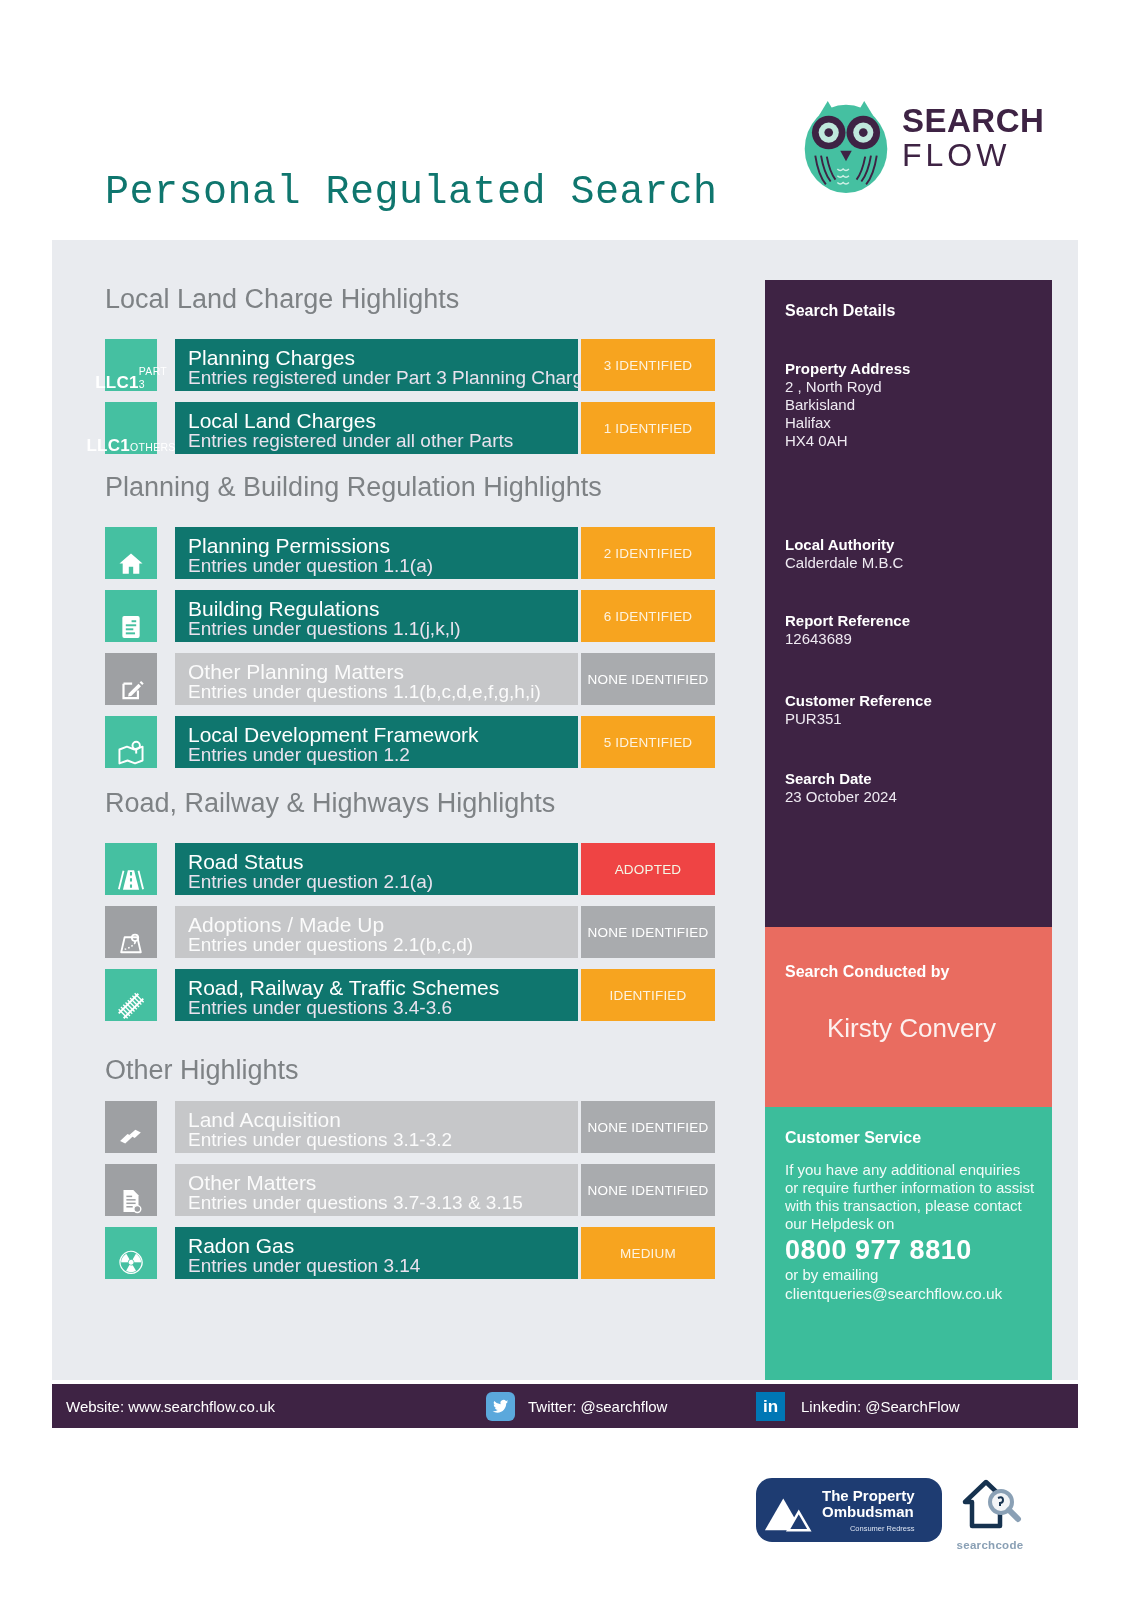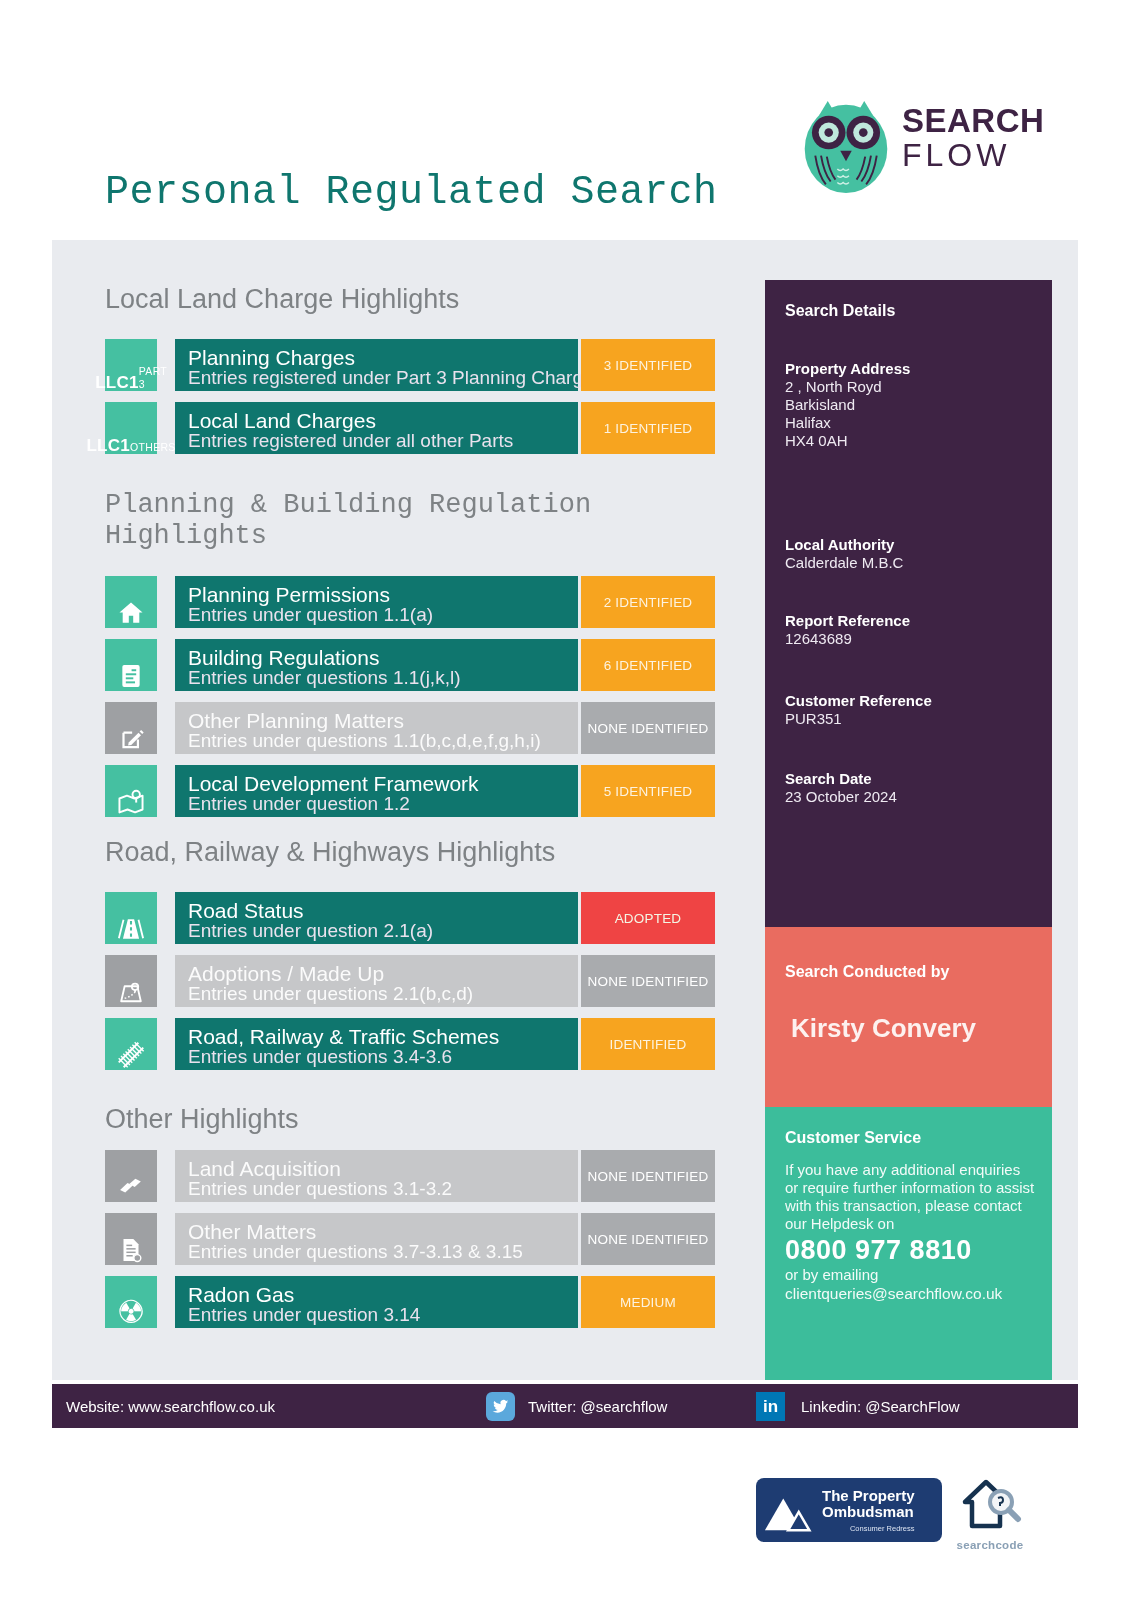--- a/index.html
+++ b/index.html
@@ -18,21 +18,21 @@
   .logo { position:absolute; left:798px; top:96px; display:flex; align-items:flex-start; }
   .logo svg { width:96px; height:100px; }
   .logo-text { margin-left:8px; margin-top:8px; line-height:1; }
   .logo-search { display:block; font-size:33px; font-weight:800; color:#3E2344; letter-spacing:0.5px; }
   .logo-flow { display:block; font-size:32px; font-weight:400; color:#3E2344; letter-spacing:4px; margin-top:2px; }
   
   .panel { position:absolute; left:52px; top:240px; width:1026px; height:1140px; background:#E9EBEF; }
   .left-col { position:absolute; left:53px; top:0; width:610px; }
   .section-heading { font-size:27px; line-height:31px; font-weight:400; color:#7E8285; }
   .sh1 { margin-top:44px; margin-bottom:24px; }
-  .sh2 { margin-top:36px; margin-bottom:24px;font-family:Liberation Mono, monospace; }
+  .sh2 { margin-top:18px; margin-bottom:24px; }
   .sh3 { margin-top:20px; margin-bottom:24px; }
   .sh4 { margin-top:34px; margin-bottom:15px; }
   .row { display:flex; height:52px; margin-bottom:11px; }
   .icon-box { width:52px; height:52px; flex:none; margin-right:18px;
     display:flex; align-items:flex-end; justify-content:center; color:#fff; }
   .icon-teal { background:#45C0A1; }
   .icon-grey { background:#9EA0A3; }
   .llc-big { font-size:17px; font-weight:800; line-height:17px; letter-spacing:0.3px; }
   .llc-small { font-size:10.5px; font-weight:400; line-height:13px; letter-spacing:0.3px; }
   .bar { width:403px; flex:none; padding-left:13px; display:flex; flex-direction:column; justify-content:center; }
@@ -54,41 +54,41 @@
   .detail-label { font-size:15px; font-weight:700; line-height:18px; }
   .detail-value { font-size:15px; line-height:18px; color:#EFEAF2; }
   .g-address { margin-top:40px; }
   .g-la { margin-top:86px; }
   .g-rr { margin-top:40px; }
   .g-cr { margin-top:44px; }
   .g-sd { margin-top:42px; }
   .g-rb { margin-top:46px; }
   .conducted { position:absolute; left:713px; top:687px; width:287px; height:180px;
     background:#E96C60; color:#fff; padding:36px 20px; }
-  .conducted-name { font-size:26px; font-weight:700; margin-top:32px; margin-left:6px; color:#FDF1EF; }
+  .conducted-name { font-size:26px; font-weight:400; margin-top:32px; margin-left:6px; color:#FDF1EF;text-align:center; }
   .cust { position:absolute; left:713px; top:867px; width:287px; height:273px;
     background:#3CBD9B; color:#fff; padding:22px 16px 0 20px; }
   .cust-body { font-size:15px; line-height:18px; margin-top:14px; color:#F2FBF8; }
   .cust-phone { font-size:27px; font-weight:800; margin-top:2px; letter-spacing:0.5px; }
   .cust-intro { font-size:15px; line-height:18px; color:#F2FBF8; }
   .cust-email { font-size:15.5px; line-height:19px; color:#F2FBF8; }
   
   .footer { position:absolute; left:52px; top:1384px; width:1026px; height:44px; background:#3E2344; color:#fff; }
   .footer .f-item { position:absolute; top:14px; font-size:15px; }
   .f-website { left:14px; }
   .f-twitter { left:476px; }
   .f-linkedin { left:749px; }
   .tw-icon { position:absolute; left:434px; top:8px; width:29px; height:29px; background:#5BA8DC; border-radius:6px;
     display:flex; align-items:center; justify-content:center; }
   .tw-icon svg { width:19px; height:19px; }
   .li-icon { position:absolute; left:704px; top:8px; width:29px; height:29px; background:#0077B5;
     display:flex; align-items:center; justify-content:center; font-weight:800; font-size:17px; color:#fff; }
   
   .ombudsman { position:absolute; left:756px; top:1478px; width:186px; height:64px; background:#1E3C72;
-    border-radius:8px; display:flex; align-items:center; padding:6px 8px 6px 6px; }
+    border-radius:16px; display:flex; align-items:center; padding:6px 8px 6px 6px; }
   .ombudsman svg { width:58px; height:50px; flex:none; }
   .omb-text { margin-left:2px; color:#fff; }
   .omb-line { font-size:15px; font-weight:700; line-height:16px; }
   .omb-tag { font-size:7.5px; font-weight:400; text-align:right; margin-top:4px; color:#DCE4F2; }
   .searchcode { position:absolute; left:948px; top:1472px; width:84px; text-align:center; }
   .searchcode svg { width:72px; height:62px; }
   .sc-label { font-size:11.5px; font-weight:700; color:#8AA0B5; letter-spacing:0.3px; margin-top:1px; }
 </style>
 </head>
 <body>

